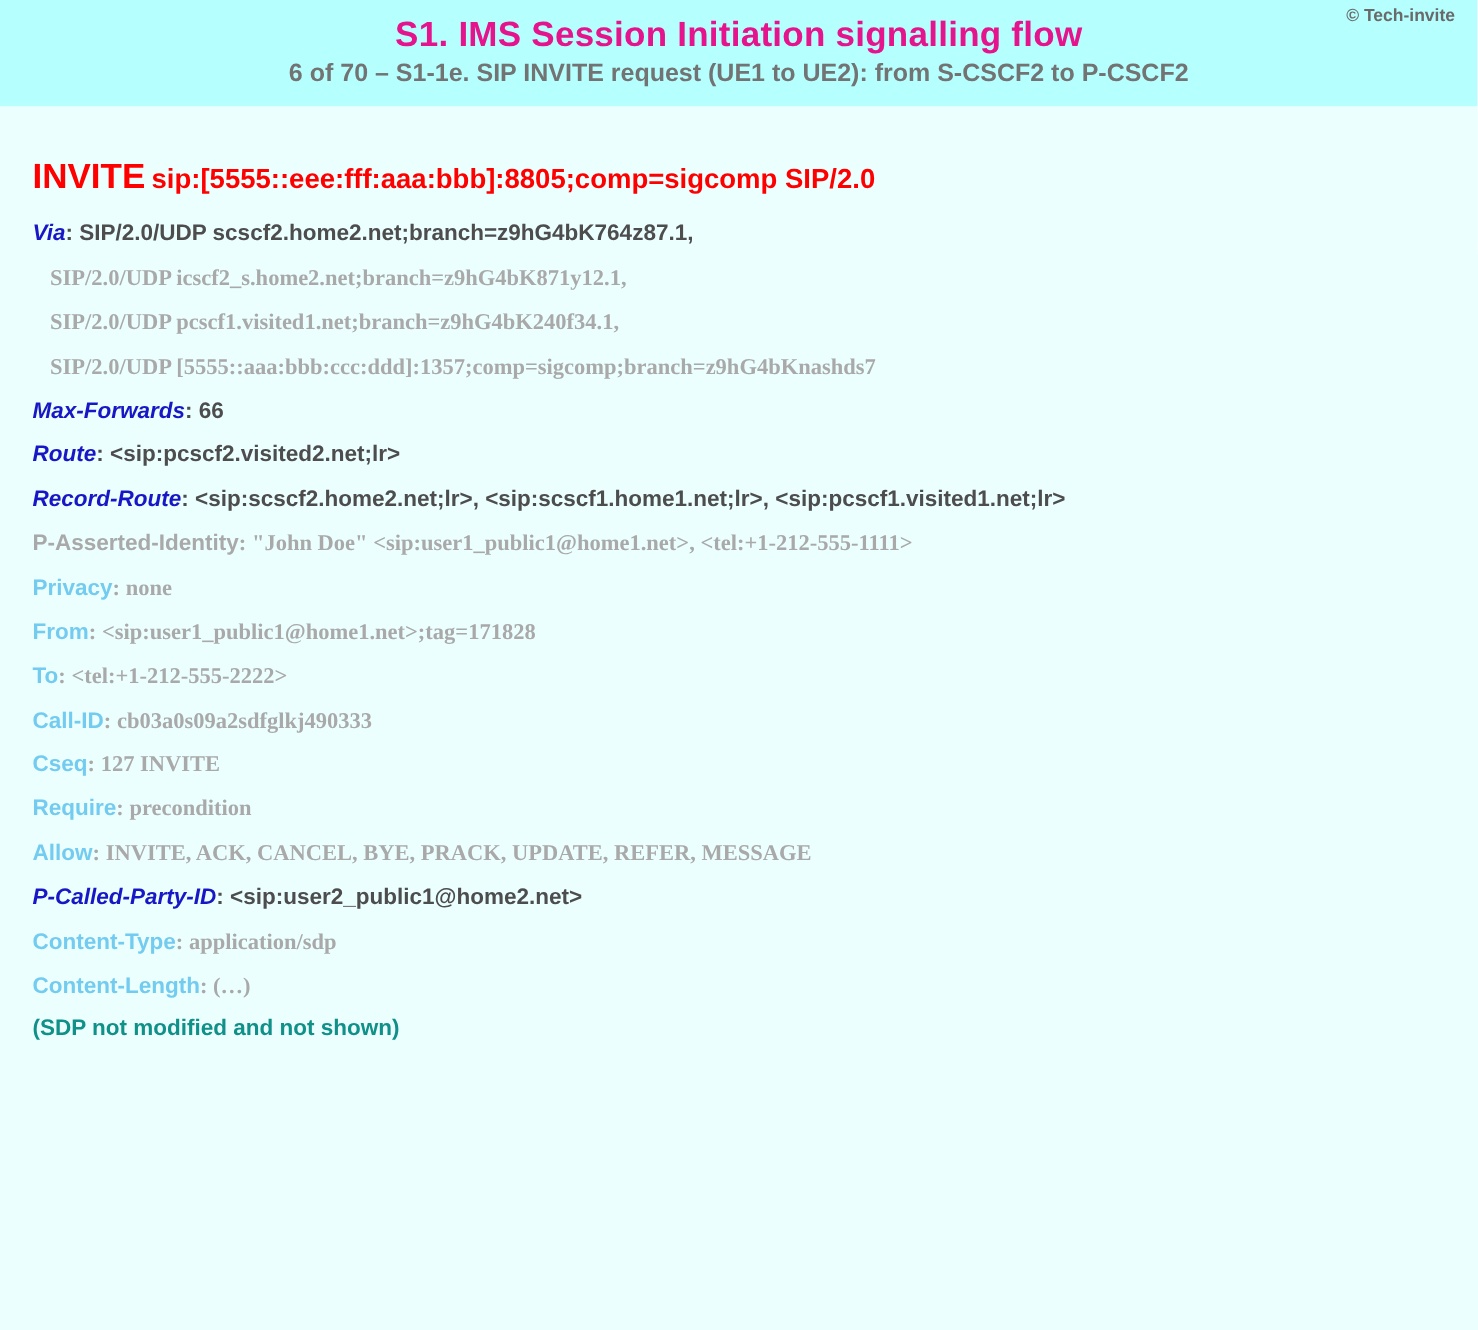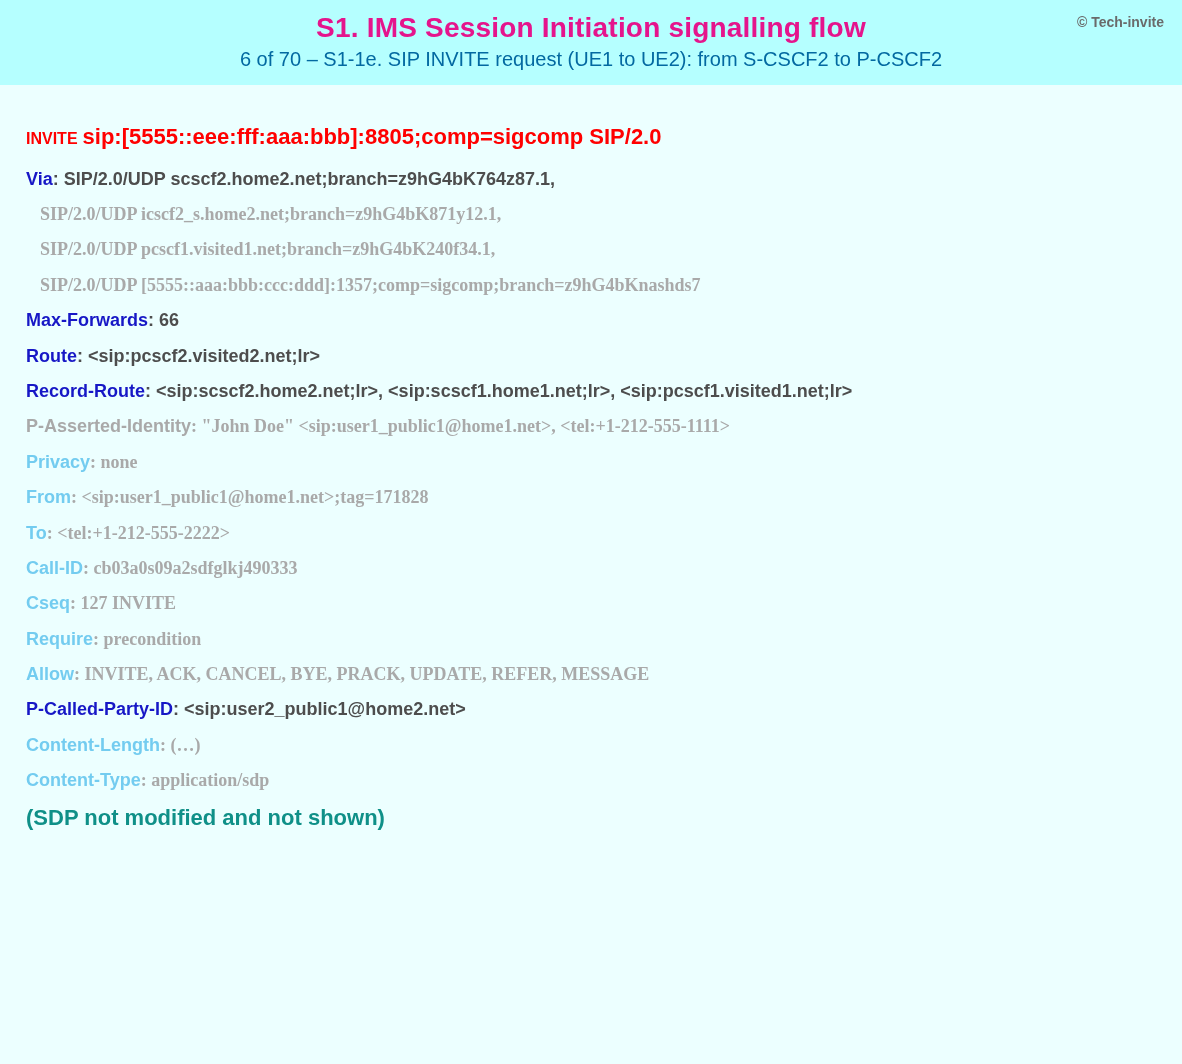--- a/index.html
+++ b/index.html
@@ -10,85 +10,86 @@
     width: 1182px;
   }
   .header {
     background: #b5ffff;
     padding: 12px 20px 14px 20px;
     position: relative;
     text-align: center;
   }
   .copyright {
     position: absolute;
-    top: 14px;
+    top: 4px;
     right: 18px;
     font-size: 14px;
     color: #6a6a6a;
     font-weight: bold;
   }
   .title {
     font-size: 28px;
     color: #e5148c;
     font-weight: bold;
     margin-bottom: 4px;
     letter-spacing: 0.2px;
   }
   .subtitle {
     font-size: 20px;
-    color: #0369a1;
-    font-weight: normal;
+    color: #737373;
+    font-weight: bold;
   }
   .content {
     background: #ecffff;
     padding: 38px 26px 50px 26px;
     min-height: 920px;
   }
   .line {
     margin-bottom: 12px;
     font-size: 18px;
     font-weight: bold;
     line-height: 1.3;
   }
   .request-line {
     margin-bottom: 16px;
   }
   .method {
     color: #ff0000;
-    font-size: 16px;
+    font-size: 28px;
     font-weight: bold;
   }
   .request-uri {
     color: #ff0000;
     font-size: 22px;
     font-weight: bold;
   }
   .hdr-dark {
     color: #1717c6;
+    font-style: italic;
   }
   .hdr-light {
     color: #73ccf0;
   }
   .hdr-gray {
     color: #a9a9a9;
   }
   .val-dark {
     color: #4d4d4d;
   }
   .val-gray {
     color: #a9a9a9;
     font-family: Liberation Serif, serif;
   }
   .indent {
     padding-left: 14px;
   }
   .footer-note {
     color: #0f9088;
     font-weight: bold;
-    font-size: 22px;
+    font-size: 18px;
   }
 </style>
 </head>
 <body>
 
 <div class="header">
   <div class="copyright">© Tech-invite</div>
   <div class="title">S1. IMS Session Initiation signalling flow</div>
   <div class="subtitle">6 of 70 – S1-1e. SIP INVITE request (UE1 to UE2): from S-CSCF2 to P-CSCF2</div>
 </div>
@@ -152,22 +153,22 @@
 
   <div class="line">
     <span class="hdr-light">Allow</span><span class="val-gray">: </span><span class="val-gray">INVITE, ACK, CANCEL, BYE, PRACK, UPDATE, REFER, MESSAGE</span>
   </div>
 
   <div class="line">
     <span class="hdr-dark">P-Called-Party-ID</span><span class="val-dark">: </span><span class="val-dark">&lt;sip:user2_public1@home2.net&gt;</span>
   </div>
 
   <div class="line">
-    <span class="hdr-light">Content-Length</span><span class="val-gray">: </span><span class="val-gray">(…)</span>
+    <span class="hdr-light">Content-Type</span><span class="val-gray">: </span><span class="val-gray">application/sdp</span>
   </div>
 
   <div class="line">
-    <span class="hdr-light">Content-Type</span><span class="val-gray">: </span><span class="val-gray">application/sdp</span>
+    <span class="hdr-light">Content-Length</span><span class="val-gray">: </span><span class="val-gray">(…)</span>
   </div>
 
   <div class="footer-note">(SDP not modified and not shown)</div>
 
 </div>
 
 </body></html>

